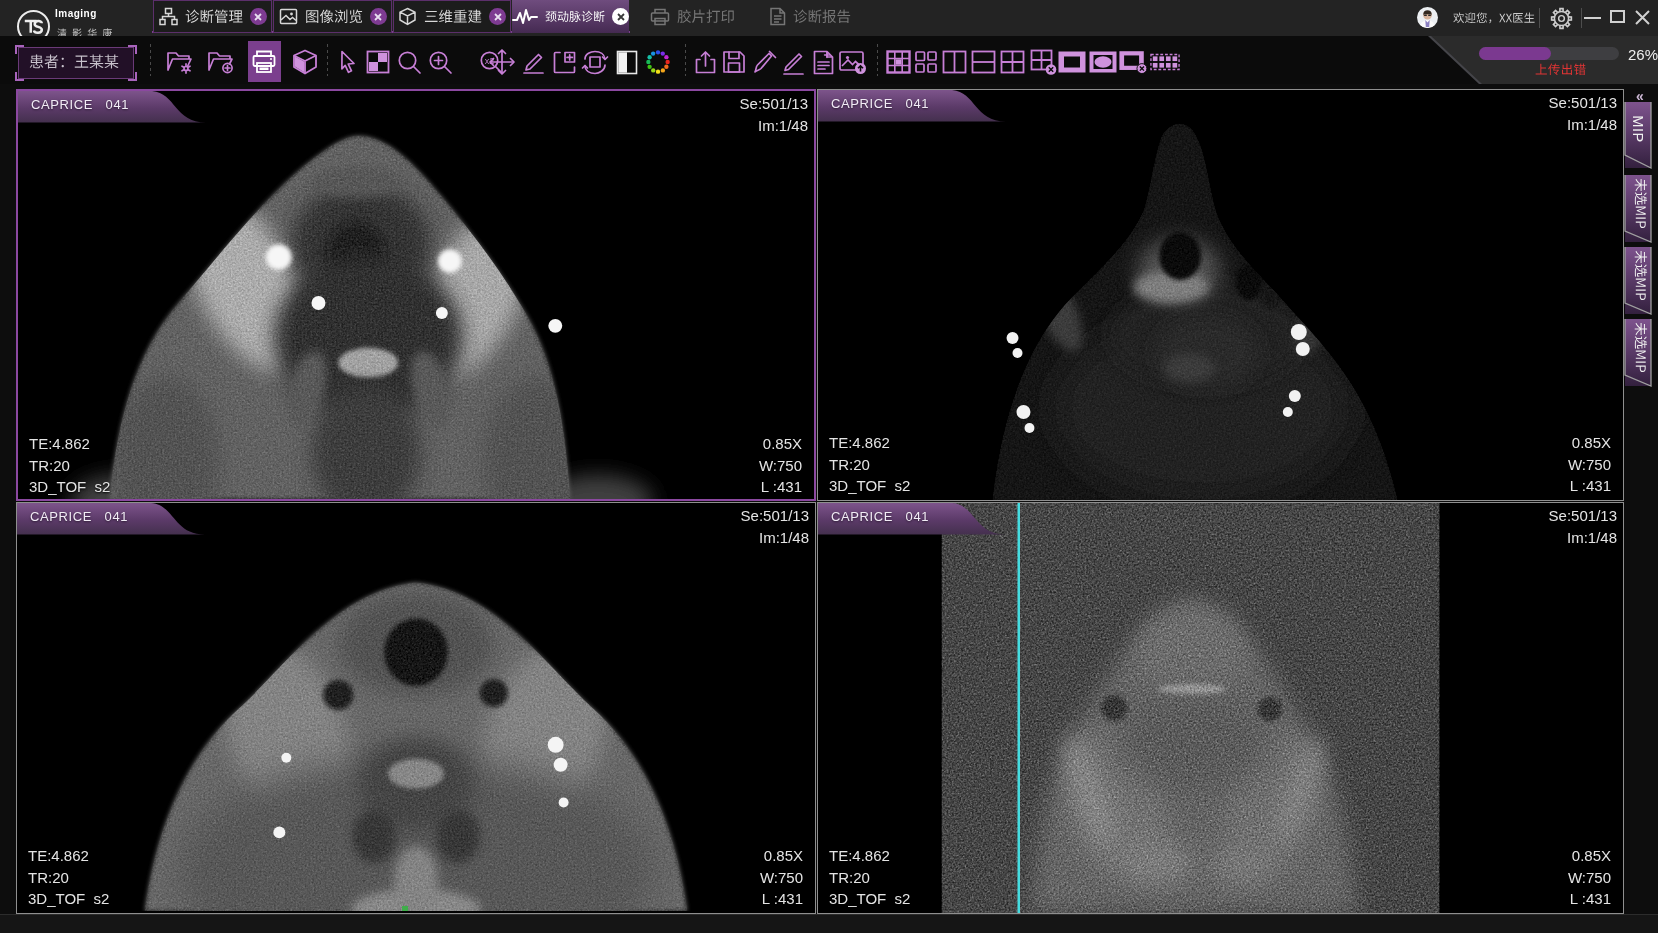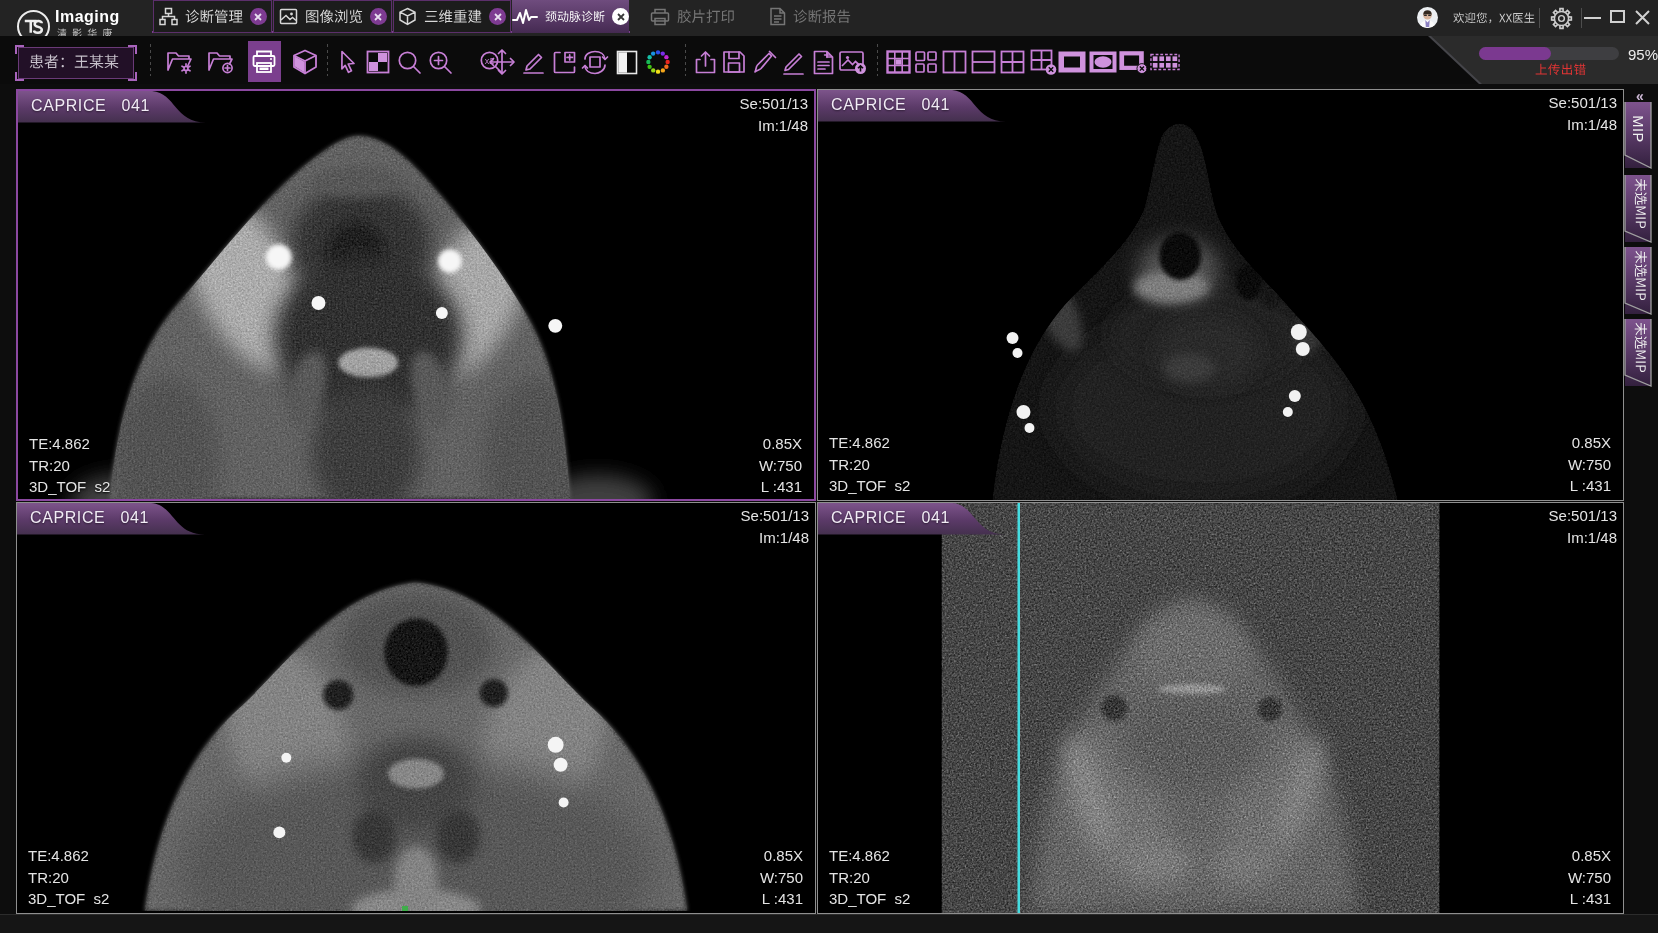--- a/index.html
+++ b/index.html
@@ -9,35 +9,35 @@
 .closec{width:17px;height:17px;border-radius:50%;background:#7e3b92;display:flex;align-items:center;justify-content:center;margin-left:7px;flex:none}
 .tabactive{background:linear-gradient(#6f4c7e,#452a52);border:none}
 .tabactive .closec{background:#fff}
 .tabdis{background:none;border:none}
 .tabuline{position:absolute;left:152px;top:31px;width:478px;height:2px;background:#7a3f8e}
 .toolbar{position:absolute;left:0;top:36px;width:1658px;height:48px;background:#0b0b0b}
 .ticon{position:absolute;top:48px;display:flex;align-items:center;justify-content:center;width:30px;height:28px}
 .tsep{position:absolute;top:44px;width:1px;height:32px;background:repeating-linear-gradient(#4a4a4a 0 3px,transparent 3px 6px)}
 .vp{position:absolute;background:#000;overflow:hidden}
 .vptext{position:absolute;color:#e4e4e4;font-size:15px;line-height:21.5px;text-shadow:0 1px 2px #000}
-.vptabtxt{position:absolute;left:13px;top:6px;color:#f2ecf6;font-size:16px;letter-spacing:.6px;text-shadow:0 1px 2px rgba(0,0,0,.5)}
+.vptabtxt{position:absolute;left:13px;top:6px;color:#f2ecf6;font-size:13px;letter-spacing:.6px;text-shadow:0 1px 2px rgba(0,0,0,.5)}
 .bottombar{position:absolute;left:0;top:914px;width:1658px;height:19px;background:#151515;border-top:1px solid #2c2c2c}
 </style></head><body>
 
 <div class="titlebar"></div>
 <div class="abs" style="left:0;top:36px;width:152px;height:8px;background:#232323;clip-path:polygon(0 0,152px 0,128px 8px,0 8px)"></div>
 <div class="abs" style="left:17px;top:10px;width:33px;height:33px;border-radius:50%;border:2.5px solid #ededed;display:flex;align-items:center;justify-content:center;background:#2a2a2a">
 <svg width="21" height="19" viewBox="0 0 26 24">
       <g stroke="#ededed" fill="none" stroke-width="3.2">
         <path d="M2 5 H17 M9.5 5 V20"></path>
         <path d="M23.5 8 C23.5 4,14.5 4,14.5 9 C14.5 13,23.5 12,23.5 16 C23.5 21,14.5 21,13.5 17"></path>
       </g>
     </svg>
 </div>
-<div class="abs" style="left:55px;top:8px;color:#fff;font-size:16px;font-weight:bold;letter-spacing:.5px">Imaging</div>
+<div class="abs" style="left:55px;top:8px;color:#fff;font-size:10px;font-weight:bold;letter-spacing:.5px">Imaging</div>
 <div class="abs" style="left:57px;top:25px"><svg style="vertical-align:0px" width="55.3" height="11.0" viewBox="0 -880 5530 1100" fill="#c9c9c9">
       <path transform="translate(0 0)" d="M82 -772C137 -742 207 -695 241 -662L287 -721C252 -752 181 -796 126 -823ZM35 -506C93 -475 166 -427 201 -394L246 -453C209 -486 135 -531 78 -559ZM66 21 134 66C182 -28 240 -154 282 -261L222 -305C175 -190 111 -57 66 21ZM431 -212H793V-134H431ZM431 -268V-342H793V-268ZM575 -840V-762H319V-704H575V-640H343V-585H575V-516H281V-458H950V-516H649V-585H888V-640H649V-704H913V-762H649V-840ZM361 -400V79H431V-77H793V-5C793 7 788 11 774 12C760 13 712 13 662 11C671 29 680 57 684 76C755 76 800 76 828 64C856 53 864 33 864 -4V-400Z"></path>
       <path transform="translate(1510 0)" d="M840 -820C783 -740 680 -655 592 -606C611 -592 634 -570 646 -554C740 -611 843 -700 911 -791ZM873 -550C810 -463 693 -375 593 -324C612 -310 633 -287 645 -271C751 -330 868 -423 942 -521ZM893 -260C825 -147 695 -42 563 17C581 31 602 56 615 74C753 6 885 -106 962 -234ZM186 -303H474V-219H186ZM417 -120C452 -73 490 -10 508 31L564 1C546 -38 506 -99 471 -145ZM179 -644H485V-583H179ZM179 -754H485V-693H179ZM108 -805V-532H558V-805ZM154 -143C131 -90 95 -38 56 0C71 10 97 30 109 41C149 0 192 -65 218 -124ZM270 -514C278 -500 286 -484 293 -468H59V-407H593V-468H373C364 -489 352 -512 340 -530ZM116 -357V-165H292V0C292 9 290 12 278 12C267 13 233 13 192 12C202 30 212 55 215 75C271 75 309 74 334 64C359 53 366 36 366 1V-165H547V-357Z"></path>
       <path transform="translate(3020 0)" d="M530 -826V-627C473 -608 414 -591 357 -576C368 -561 380 -535 385 -517C433 -529 481 -543 530 -557V-470C530 -387 556 -365 653 -365C673 -365 807 -365 829 -365C910 -365 931 -397 940 -513C920 -519 890 -530 873 -542C869 -448 862 -431 823 -431C794 -431 681 -431 660 -431C613 -431 605 -437 605 -470V-581C721 -619 831 -664 913 -716L856 -773C794 -730 704 -689 605 -652V-826ZM325 -842C260 -733 154 -628 46 -563C63 -549 90 -521 102 -507C142 -535 183 -569 223 -607V-337H298V-685C334 -727 368 -772 395 -817ZM52 -222V-149H460V80H539V-149H949V-222H539V-339H460V-222Z"></path>
       <path transform="translate(4530 0)" d="M242 -236C292 -204 357 -158 388 -128L433 -175C399 -203 333 -248 284 -277ZM790 -421V-342H596V-421ZM790 -478H596V-550H790ZM469 -829C484 -806 501 -778 514 -752H118V-456C118 -309 111 -105 31 39C48 47 79 67 93 80C177 -72 190 -300 190 -456V-685H520V-605H263V-550H520V-478H215V-421H520V-342H254V-287H520V-172C398 -123 271 -72 188 -43L218 19C303 -17 414 -65 520 -113V-6C520 11 514 16 496 17C479 18 418 18 356 16C367 34 377 62 382 80C465 80 518 80 552 70C583 59 596 40 596 -6V-171C674 -73 787 -2 921 33C931 16 950 -12 966 -26C878 -45 799 -78 733 -124C788 -152 852 -191 903 -228L847 -272C807 -238 740 -193 686 -160C649 -193 619 -229 596 -269V-287H861V-416H959V-482H861V-605H596V-685H949V-752H601C586 -782 563 -820 542 -850Z"></path>
     </svg></div>
 <div class="tabuline"></div>
 <div class="tab " style="left:153px;width:119px">
     <span class="ic">
       <svg width="19" height="19" viewBox="0 0 19 19" fill="none" stroke="#d8d8d8" stroke-width="1.5">
@@ -423,21 +423,21 @@
       <rect x="17" y="3" width="5" height="5" fill="#cf92dd"></rect>
       <rect x="17" y="10" width="5" height="5" fill="#cf92dd"></rect>
       <rect x="24" y="3" width="5" height="5" fill="#cf92dd"></rect>
       <rect x="24" y="10" width="5" height="5" fill="#cf92dd"></rect>
     </svg>
   </div>
 <div class="abs" style="left:1427px;top:36px;width:231px;height:48px;background:#45454a;clip-path:polygon(1px 0,8px 0,59px 48px,52px 48px)"></div>
 <div class="abs" style="left:1430px;top:36px;width:228px;height:48px;background:#2b2b2b;clip-path:polygon(1px 0,228px 0,228px 48px,52px 48px)"></div>
 <div class="abs" style="left:1479px;top:47px;width:140px;height:13px;border-radius:7px;background:#3e3e41"></div>
 <div class="abs" style="left:1479px;top:47px;width:72px;height:13px;border-radius:7px;background:#7b3990"></div>
-<div class="abs" style="left:1628px;top:46px;color:#ededed;font-size:15px">95%</div>
+<div class="abs" style="left:1628px;top:46px;color:#ededed;font-size:15px">26%</div>
 <div class="abs" style="left:1535px;top:63px"><svg style="vertical-align:0px" width="51.1" height="13.8" viewBox="0 -880 4090 1100" fill="#e23535">
       <path transform="translate(0 0)" d="M427 -825V-43H51V32H950V-43H506V-441H881V-516H506V-825Z"></path>
       <path transform="translate(1030 0)" d="M266 -836C210 -684 116 -534 18 -437C31 -420 52 -381 60 -363C94 -398 128 -440 160 -485V78H232V-597C272 -666 308 -741 337 -815ZM468 -125C563 -67 676 23 731 80L787 24C760 -3 721 -35 677 -68C754 -151 838 -246 899 -317L846 -350L834 -345H513L549 -464H954V-535H569L602 -654H908V-724H621L647 -825L573 -835L545 -724H348V-654H526L493 -535H291V-464H472C451 -393 429 -327 411 -275H769C725 -225 671 -164 619 -109C587 -131 554 -152 523 -171Z"></path>
       <path transform="translate(2060 0)" d="M104 -341V21H814V78H895V-341H814V-54H539V-404H855V-750H774V-477H539V-839H457V-477H228V-749H150V-404H457V-54H187V-341Z"></path>
       <path transform="translate(3090 0)" d="M178 -837C148 -745 97 -657 37 -597C50 -582 69 -545 75 -530C107 -563 137 -604 164 -649H401V-720H203C218 -752 232 -785 243 -818ZM62 -344V-275H202V-77C202 -34 172 -6 154 4C167 19 184 50 190 67C206 51 232 34 400 -60C395 -75 388 -104 386 -124L271 -64V-275H408V-344H271V-479H386V-547H106V-479H202V-344ZM749 -840V-708H610V-840H542V-708H444V-642H542V-510H420V-442H958V-510H818V-642H935V-708H818V-840ZM610 -642H749V-510H610ZM547 -133H820V-27H547ZM547 -194V-297H820V-194ZM478 -361V78H547V35H820V74H891V-361Z"></path>
     </svg></div>
 <div class="vp" style="left:16px;top:89px;width:800px;height:412px;border:2px solid #8b48a0">
     <svg class="abs" style="left:0;top:0" width="796" height="408" viewBox="0 0 800 410" preserveAspectRatio="none">
 <defs>
         <filter id="fnw1" x="0" y="0" width="100%" height="100%">

